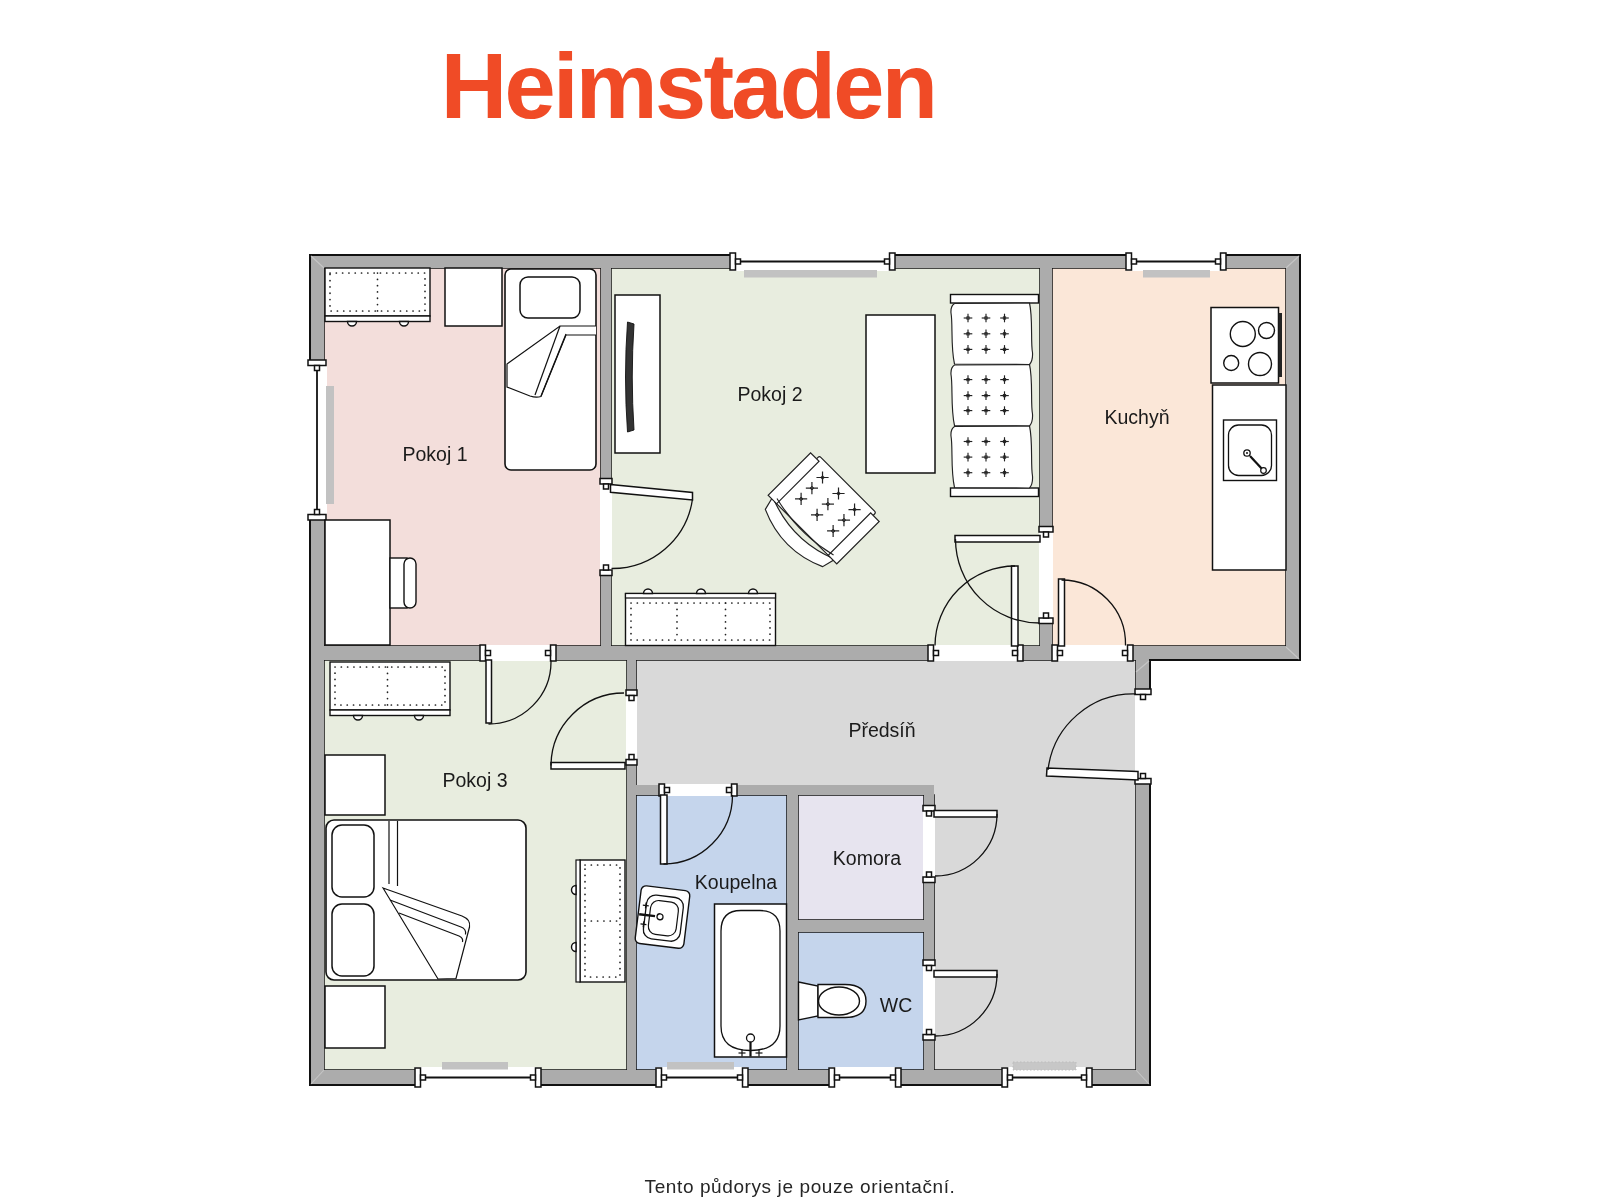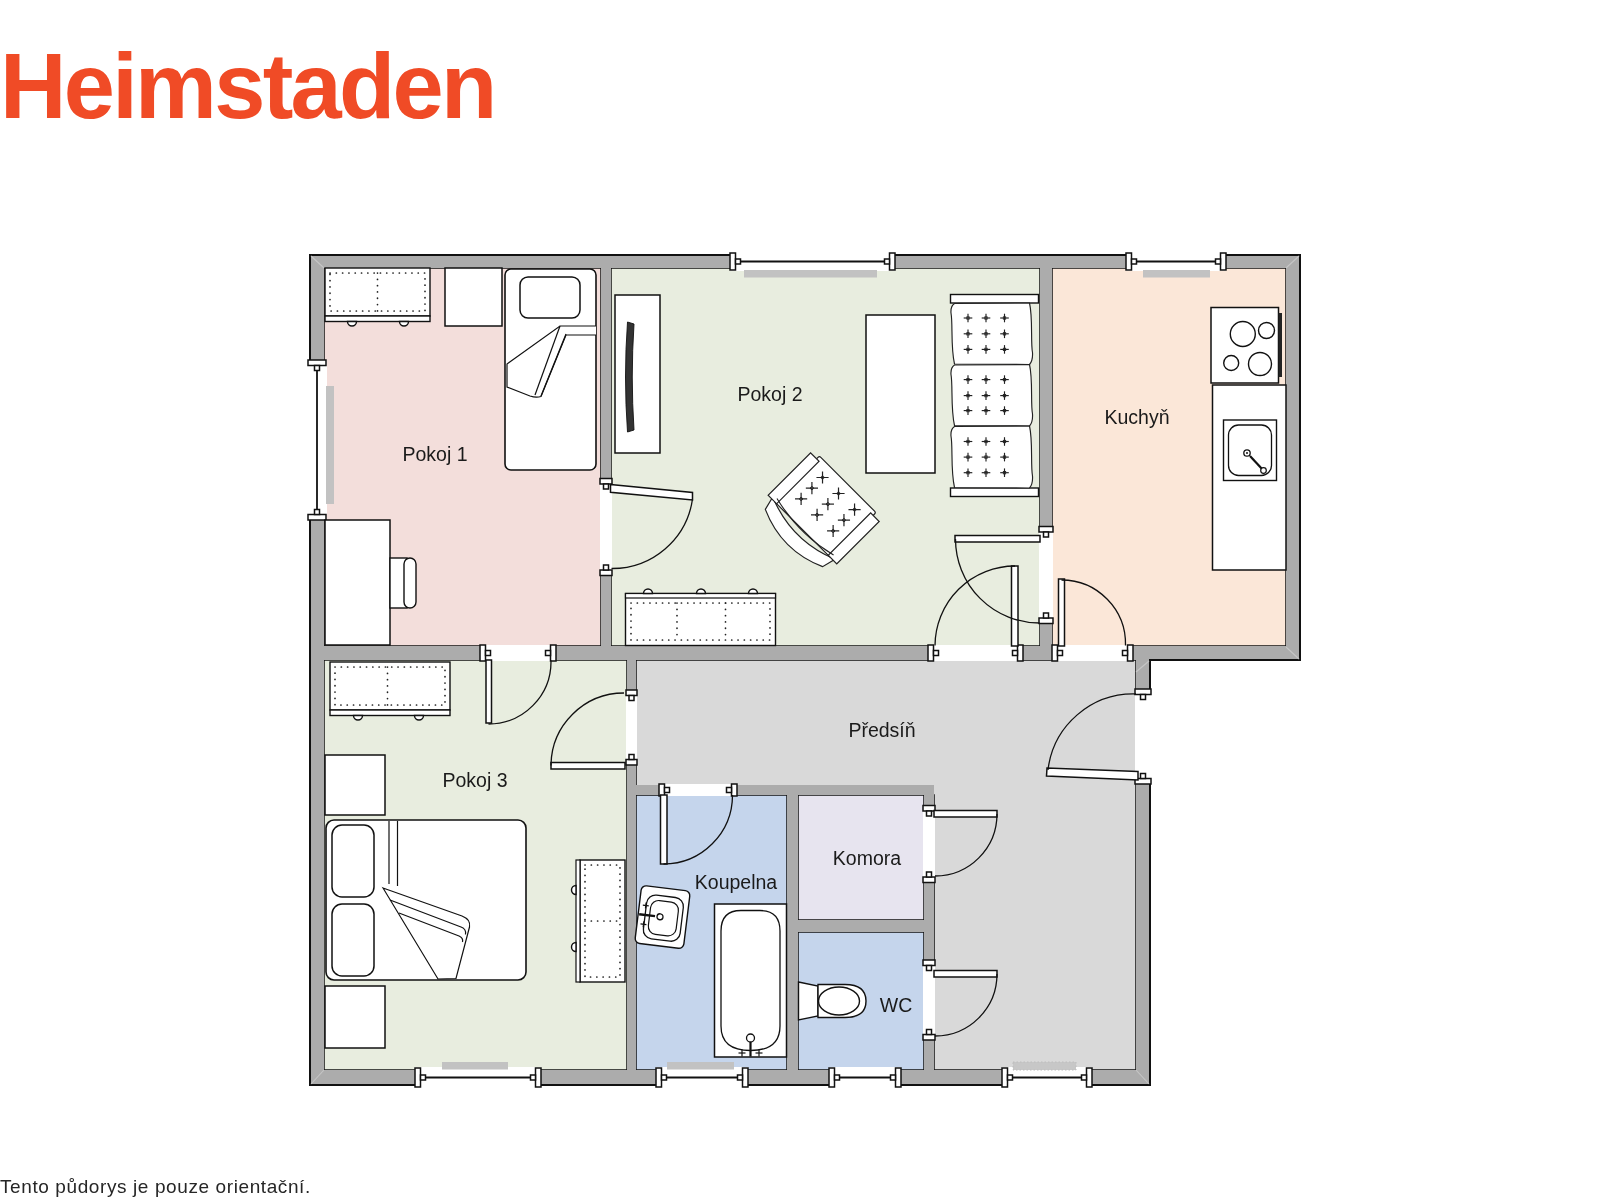--- a/index.html
+++ b/index.html
@@ -1,19 +1,19 @@
 <!DOCTYPE html>
 <html><head>
 <meta charset="utf-8">
 <style>
   html,body { margin:0; padding:0; background:#fff; width:1600px; height:1200px; overflow:hidden; }
-  .logo { position:absolute; left:0; top:34px; width:1376px; text-align:left;
+  .logo { position:absolute; left:0; top:34px; width:1376px; text-align:center;
           font-family:"Liberation Sans", sans-serif; font-weight:bold; font-size:92px;
           color:#F04B26; letter-spacing:-2.7px; }
-  .footer { position:absolute; left:0; top:1176px; width:1600px; 
+  .footer { position:absolute; left:0; top:1176px; width:1600px; text-align:center;
           font-family:"Liberation Sans", sans-serif; font-size:19px; color:#262626; letter-spacing:0.6px; }
   svg { position:absolute; left:0; top:0; }
 </style>
 </head>
 <body>
 
 <svg width="1600" height="1200" viewBox="0 0 1600 1200">
 
 <rect x="324" y="268" width="277" height="378" fill="#F3DEDB" stroke="#111" stroke-width="1.5"></rect>
 

